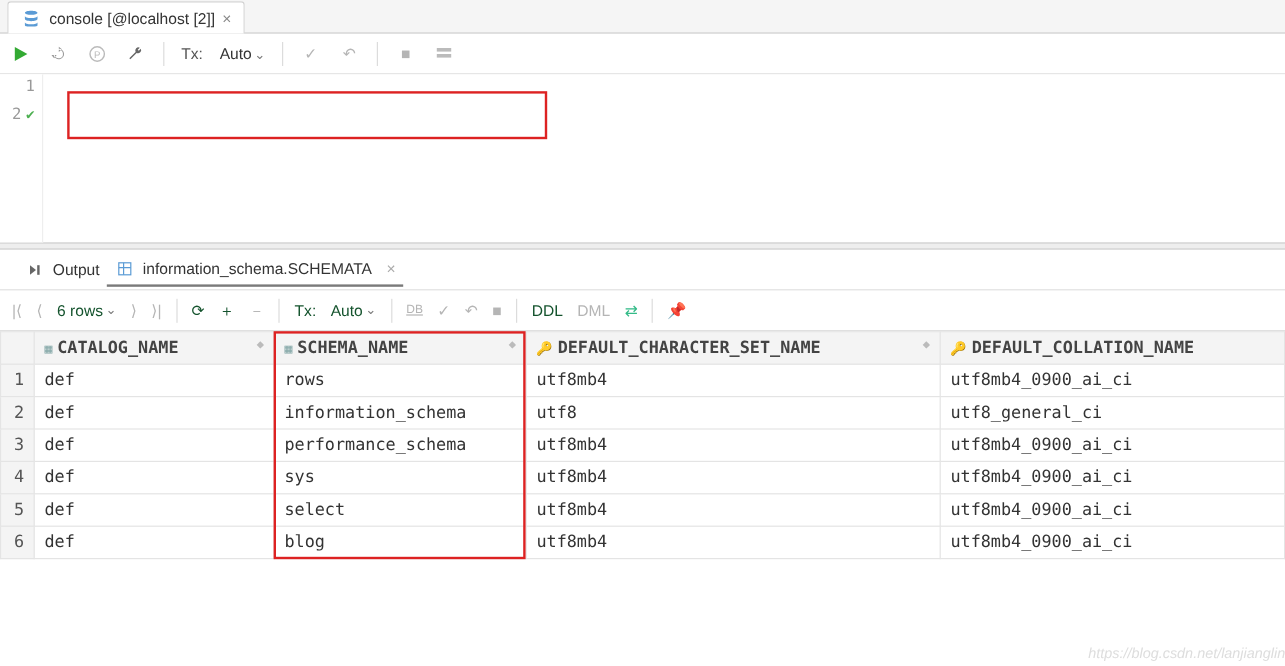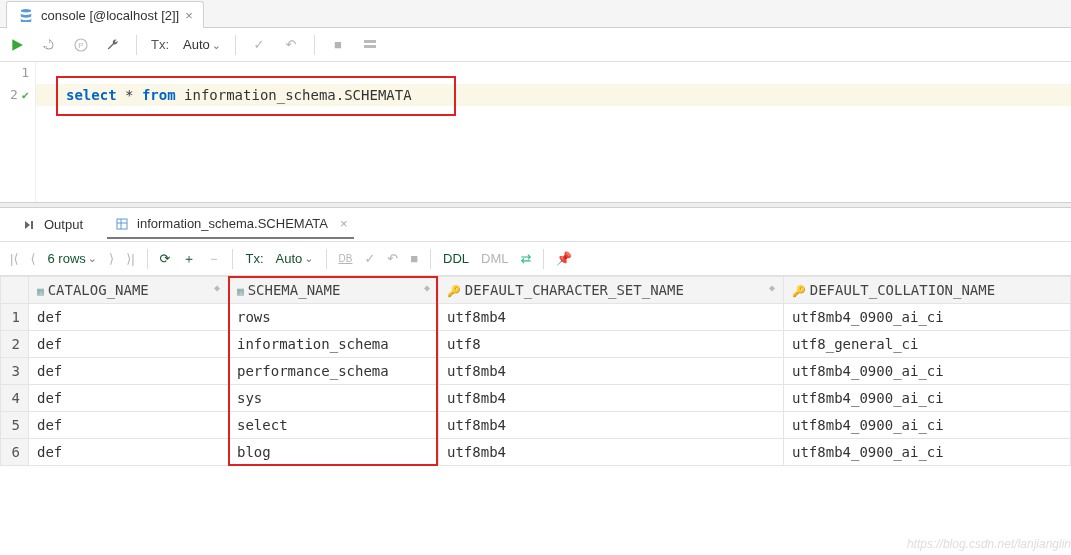--- a/index.html
+++ b/index.html
@@ -23,32 +23,32 @@
   .check { color: #4caf50; font-size: 12px; margin-left: 4px; }
   .code-area { flex: 1; position: relative; }
   .line { height: 22px; line-height: 22px; padding-left: 30px; }
   .line.hl { background: #fbf7e6; }
   .redbox { position: absolute; border: 2px solid #d22; }
   .kw { color: #0066cc; font-weight: bold; }
   .tk { color: #333; }
   
   .splitbar { height: 6px; background: #eee; border-top: 1px solid #d0d0d0; border-bottom: 1px solid #d0d0d0; }
   
-  .result-tabs { display: flex; align-items: center; height: 34px; border-bottom: 1px solid #e0e0e0; gap: 18px; padding: 0 14px; }
+  .result-tabs { display: flex; align-items: center; height: 34px; border-bottom: 1px solid #e0e0e0; padding: 0 14px; }
   .result-tabs .rt { display: flex; align-items: center; gap: 6px; padding: 4px 6px; }
   .result-tabs .rt.active { border-bottom: 2px solid #7a7a7a; }
   
   .res-toolbar { display: flex; align-items: center; height: 34px; border-bottom: 1px solid #e0e0e0; gap: 12px; padding: 0 10px; }
   .res-toolbar .b { display:inline-flex; align-items:center; color:#14532d; }
   .res-toolbar .b.muted { color:#b5b5b5; }
   
   .grid { width: 100%; position: relative; }
   table { border-collapse: collapse; width: 100%; }
   th, td { border: 1px solid #e4e4e4; padding: 5px 8px; text-align: left; height: 27px; }
-  th { background: #f4f4f4; font-weight: normal; color: #444; }
+  th { background: #f4f4f4; font-weight: bold; color: #444; }
   th .sorter { float: right; color: #bbb; font-size: 10px; }
   .rownum-th, .rownum { width: 26px; text-align: right; background: #f4f4f4; color: #555; }
   .redcol { position: absolute; border: 2px solid #d22; pointer-events:none; }
   .th-ico { color:#8aa; margin-right:4px; font-size:11px; }
   .key-ico { color:#caa14a; margin-right:4px; font-size:11px; }
   .watermark { position: absolute; right: 0; bottom: 4px; color: #ddd; font-size: 12px; font-style: italic; pointer-events:none; }
 </style>
 </head>
 <body>
 
@@ -102,23 +102,20 @@
     </span>
 </div>
 
 <div class="editor">
   <div class="gutter">
     <div class="gut-row">1</div>
     <div class="gut-row">2<span class="check">✔</span></div>
   </div>
   <div class="code-area">
     <div class="line"></div>
-    <div class="line hl mono">
-      <span class="kw">select</span> <span class="tk">*</span> <span class="kw">from</span> <span class="tk">information_schema.SCHEMATA</span>
-    </div>
     <div class="redbox" style="left:20px; top:14px; width:400px; height:40px;"></div>
   </div>
 </div>
 
 <div class="splitbar"></div>
 
 <div class="result-tabs">
   <div class="rt">
     <span class="icn">
         <svg width="12" height="12" viewBox="0 0 12 12">

